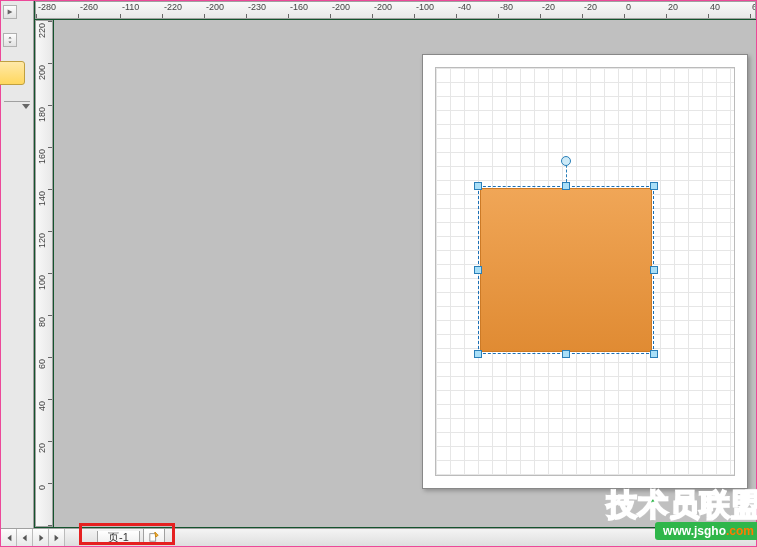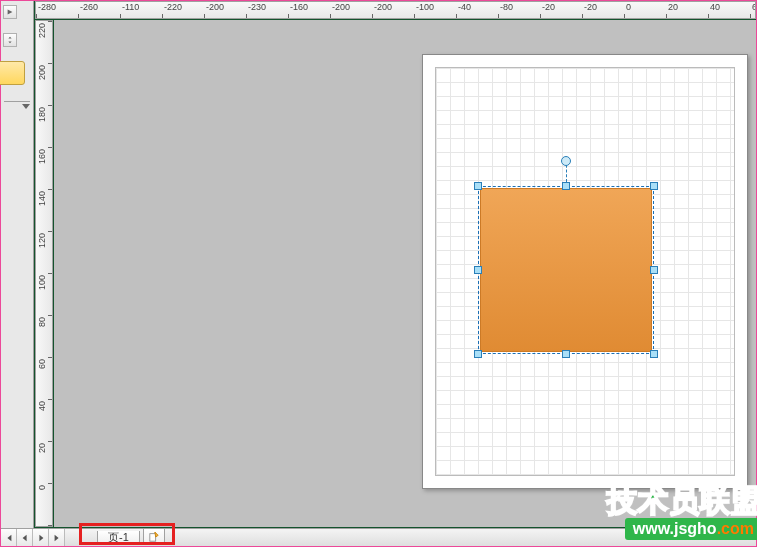--- a/index.html
+++ b/index.html
@@ -288,21 +288,21 @@
   text-shadow:0 0 2px #fff;
   letter-spacing:1px;
 }
 .wm-url-wrap{
   display:inline-block;
   background:#2fb64a;
   padding:2px 8px;
   border-radius:3px;
   margin-top:-4px;
 }
-.wm-url{color:#fff;font-size:16px;font-weight:bold;}
+.wm-url{color:#fff;font-size:12px;font-weight:bold;}
 .wm-url .c{color:#ff7a00;}
 </style>
 </head>
 <body>
 
 <div class="app-frame">
 
   <div class="left-sidebar">
     <div class="side-btn">
       <svg viewBox="0 0 10 10">

